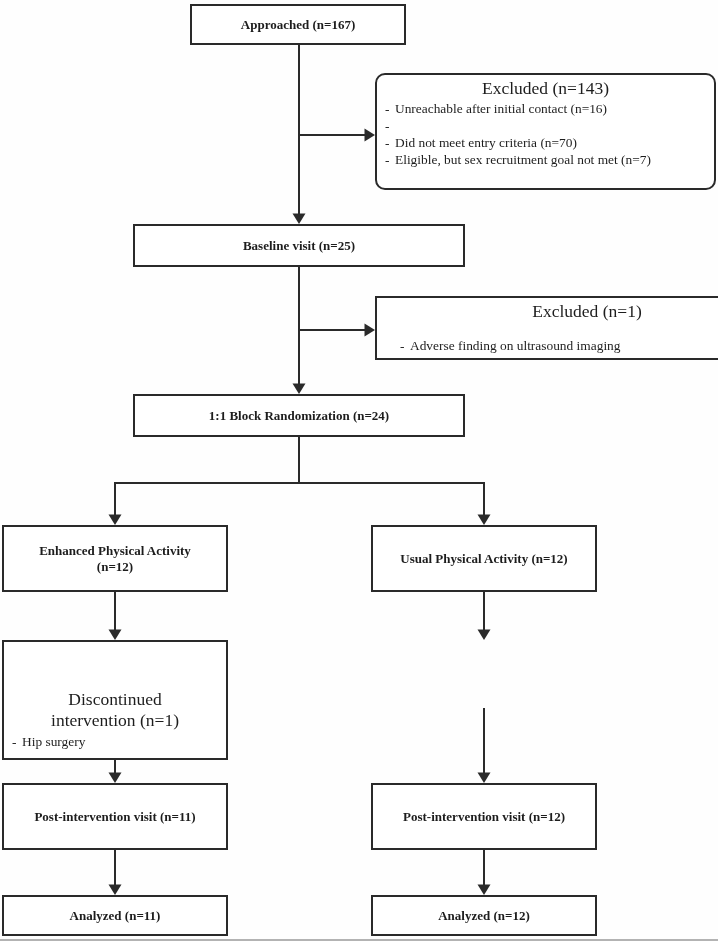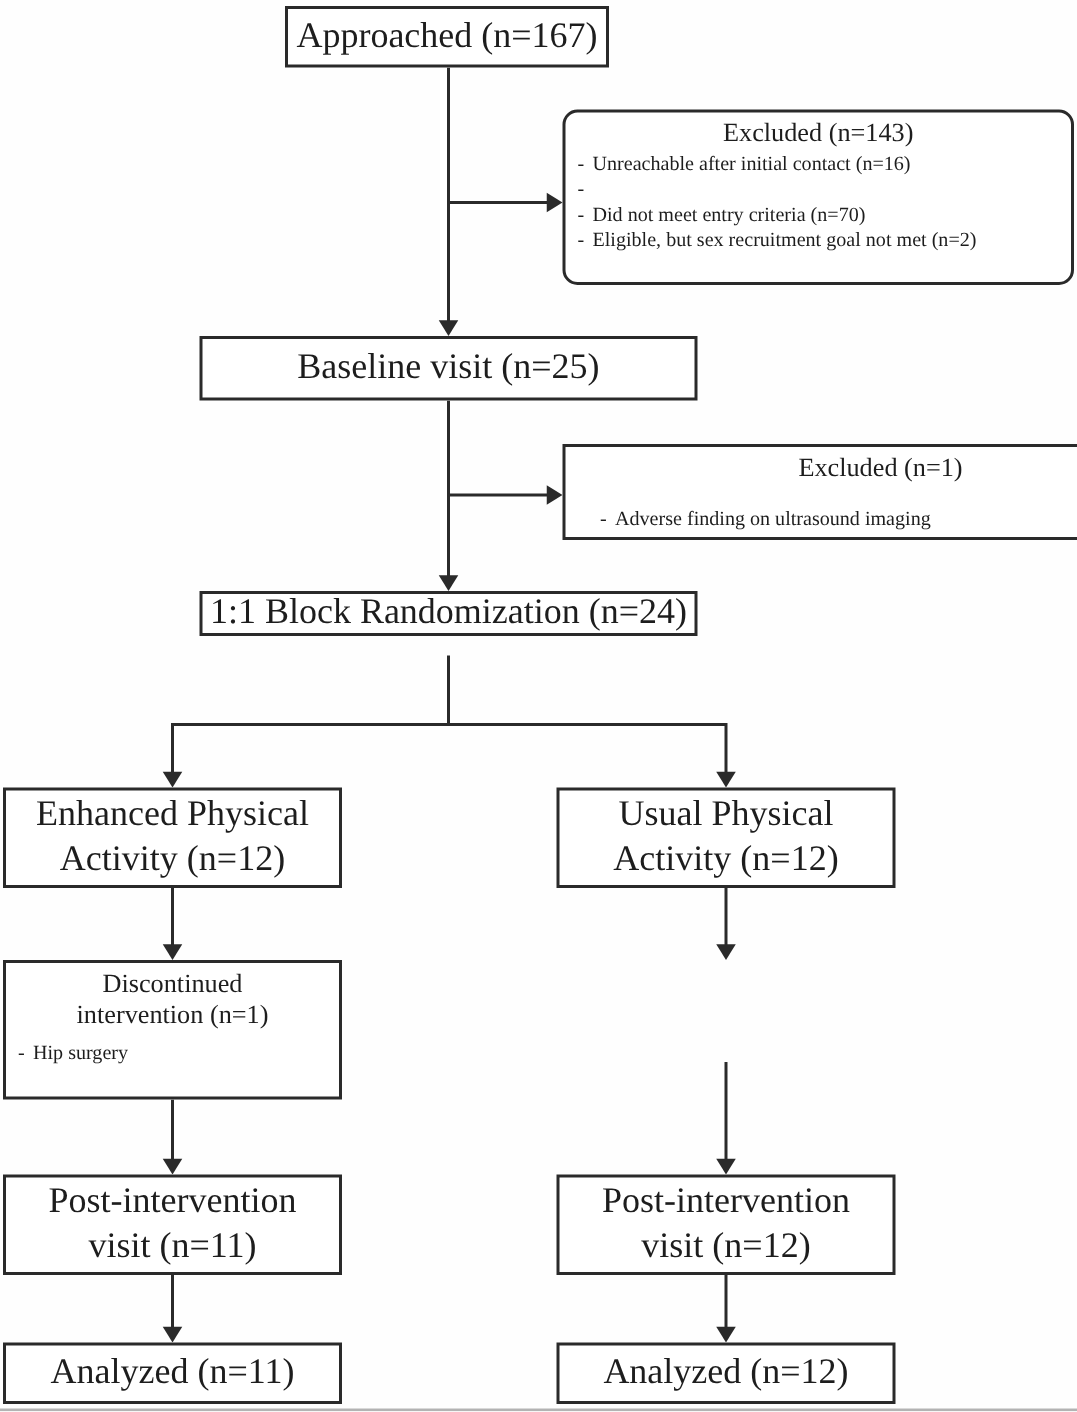--- a/index.html
+++ b/index.html
@@ -9,21 +9,21 @@
     font-family:"Liberation Serif", serif;
     color:#1d1d1d;
   }
   .stage { position:absolute; inset:0; width:718px; height:941px; background:#fefefe; overflow:hidden; }
   .connectors { position:absolute; left:0; top:0; width:718px; height:941px; pointer-events:none; }
   .box {
     position:absolute; background:#ffffff; border:2px solid #2a2a2a;
     display:flex; flex-direction:column; align-items:center; justify-content:center;
     text-align:center;
   }
-  .label { font-size:24px; line-height:1.22; }
+  .label { font-size:13px; line-height:1.22;font-weight:bold; }
   .note-box { justify-content:flex-start; align-items:stretch; padding:3px 6px 4px 6px; }
   .note-title { text-align:center; font-size:17.5px; line-height:1.2; }
   .note-items { display:flex; flex-direction:column; margin-top:1px; }
   .note-item { display:flex; text-align:left; font-size:13.4px; line-height:1.28; }
   .note-item .dash { width:12px; flex:0 0 12px; padding-left:2px; }
   .arm-label { max-width:185px; }
   .post-label { max-width:205px; }
   .disc-title { max-width:176px; align-self:center; }
   .disc-items { margin-top:2px; }
   .scan-edge { position:absolute; left:0; bottom:0; width:718px; height:2px; background:#b3b3b3; }
@@ -89,53 +89,53 @@
           <span class="dash">-</span>
         </div>
 
         <div class="note-item">
           <span class="dash">-</span>
           <span class="item-text">Did not meet entry criteria (n=70)</span>
         </div>
 
         <div class="note-item">
           <span class="dash">-</span>
-          <span class="item-text">Eligible, but sex recruitment goal not met (n=2)</span>
+          <span class="item-text">Eligible, but sex recruitment goal not met (n=7)</span>
         </div>
       </div>
   </div>
 
   <div class="box" style="left:133px; top:224px; width:332px; height:43px;">
     <div class="label">Baseline visit (n=25)</div>
   </div>
 
   <div class="box note-box" style="left:375px; top:296px; width:409px; height:64px; justify-content:space-between;padding-left:21px;">
     <div class="note-title">Excluded (n=1)</div>
     <div class="note-items">
 
         <div class="note-item">
           <span class="dash">-</span>
           <span class="item-text">Adverse finding on ultrasound imaging</span>
         </div>
       </div>
   </div>
 
-  <div class="box" style="left:133px; top:394px; width:332px; height:30px;">
+  <div class="box" style="left:133px; top:394px; width:332px; height:43px;">
     <div class="label">1:1 Block Randomization (n=24)</div>
   </div>
 
   <div class="box" style="left:2px; top:525px; width:226px; height:67px;">
     <div class="label arm-label">Enhanced Physical Activity (n=12)</div>
   </div>
 
   <div class="box" style="left:371px; top:525px; width:226px; height:67px;">
     <div class="label arm-label">Usual Physical Activity (n=12)</div>
   </div>
 
-  <div class="box note-box" style="left:2px; top:640px; width:226px; height:93px; justify-content:space-between; padding-bottom:21px;">
+  <div class="box note-box" style="left:2px; top:640px; width:226px; height:120px; justify-content:flex-end; padding-bottom:8px;">
     <div class="note-title disc-title">Discontinued intervention (n=1)</div>
     <div class="note-items disc-items">
 
         <div class="note-item">
           <span class="dash">-</span>
           <span class="item-text">Hip surgery</span>
         </div>
       </div>
   </div>
 

